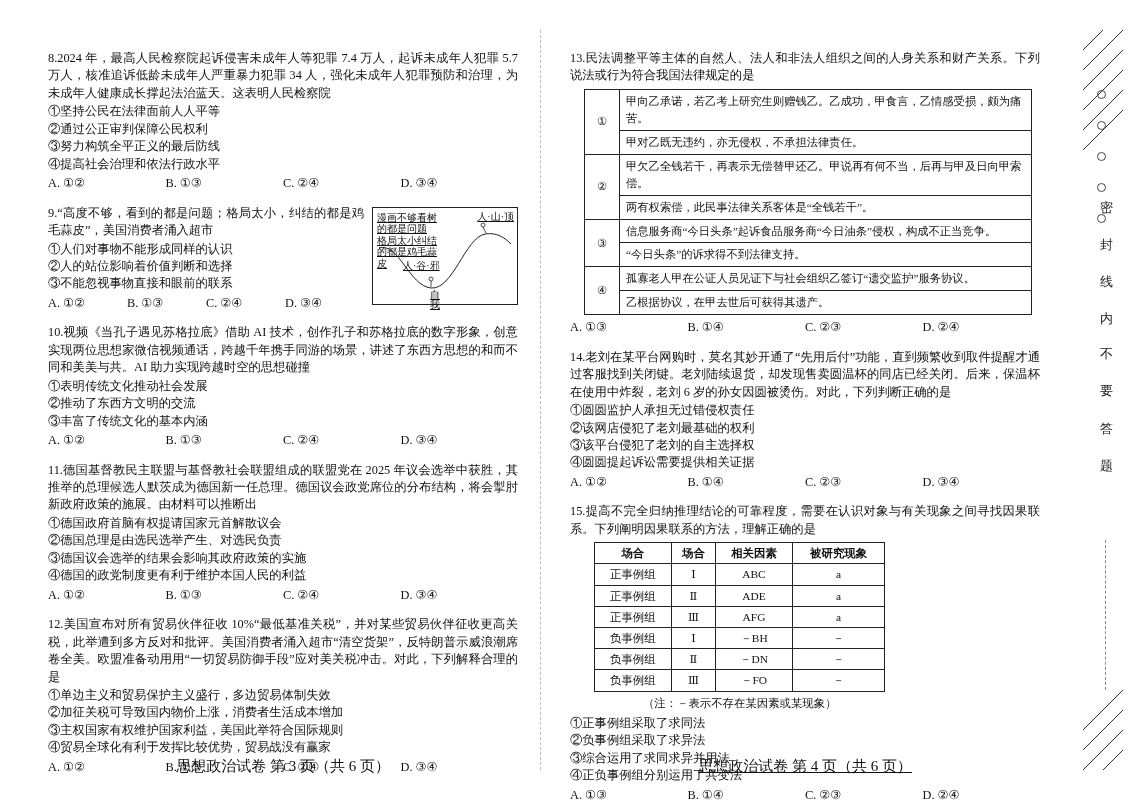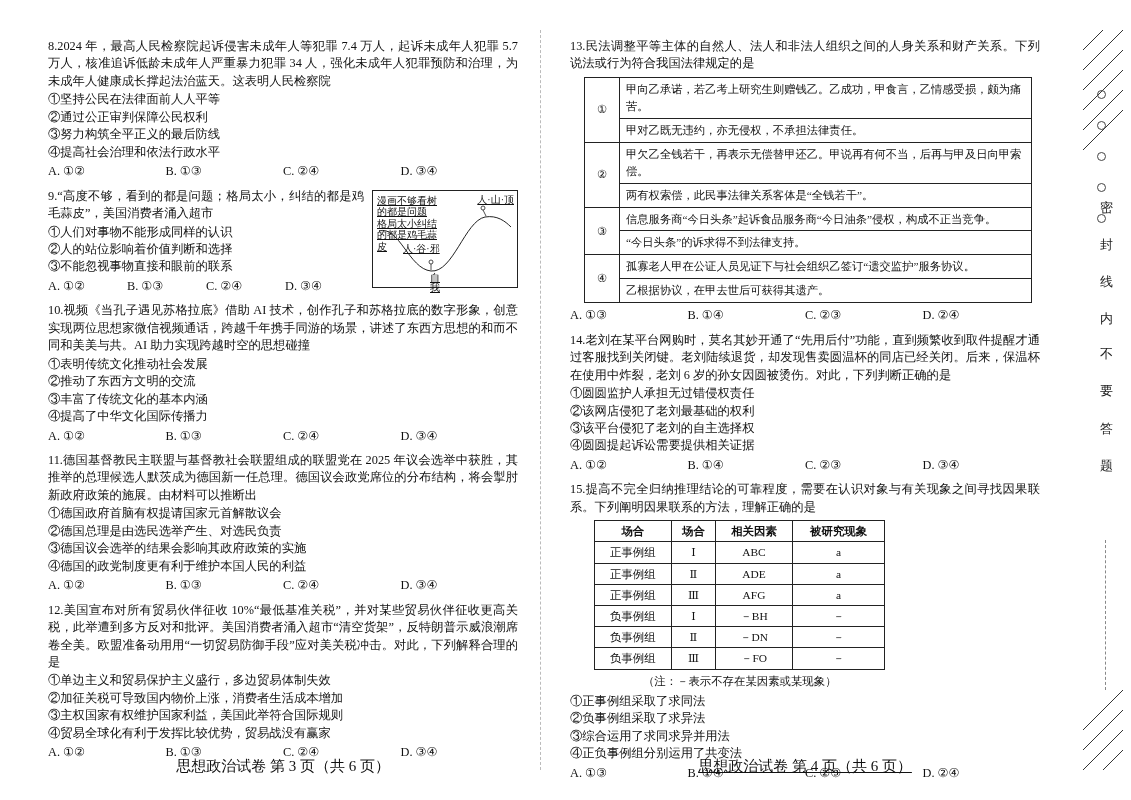--- a/index.html
+++ b/index.html
@@ -8,21 +8,21 @@
     font-family:"Liberation Serif","DejaVu Serif",serif;
     color:#111;
     position:relative;
     overflow:hidden;
   }
   .page{position:absolute;inset:0;}
   .col{position:absolute;top:38px;width:470px;}
   .col-left{left:48px;}
   .col-right{left:570px;}
   .q{margin-bottom:7px;font-size:12.3px;line-height:1.42;}
-  .q .stem{text-align:justify;}
+  .q .stem{text-align:justify;margin-top:12px;}
   .opts{margin-top:1px;}
   .opt{text-align:justify;}
   .ansrow{display:flex;margin-top:2px;}
   .ansrow span{width:25%;}
   .divider{position:absolute;top:30px;bottom:30px;left:540px;width:0;border-left:1px dashed #bbb;}
   .footer{position:absolute;bottom:24px;font-size:15px;text-align:center;width:470px;}
   .footer-left{left:48px;}
   .footer-right{left:570px;text-decoration:underline;}
 
   
@@ -114,21 +114,20 @@
         <span>D. ③④</span>
       </div>
     </div>
 
     <div class="q">
       <div class="stem"><span>10.</span><span>视频《当孔子遇见苏格拉底》借助 AI 技术，创作孔子和苏格拉底的数字形象，创意实现两位思想家微信视频通话，跨越千年携手同游的场景，讲述了东西方思想的和而不同和美美与共。AI 助力实现跨越时空的思想碰撞</span></div>
       <div class="opts">
         <div class="opt">①表明传统文化推动社会发展</div>
         <div class="opt">②推动了东西方文明的交流</div>
         <div class="opt">③丰富了传统文化的基本内涵</div>
-        <div class="opt">④提高了中华文化国际传播力</div>
       </div>
       <div class="ansrow">
         <span>A. ①②</span>
         <span>B. ①③</span>
         <span>C. ②④</span>
         <span>D. ③④</span>
       </div>
     </div>
 
     <div class="q">

